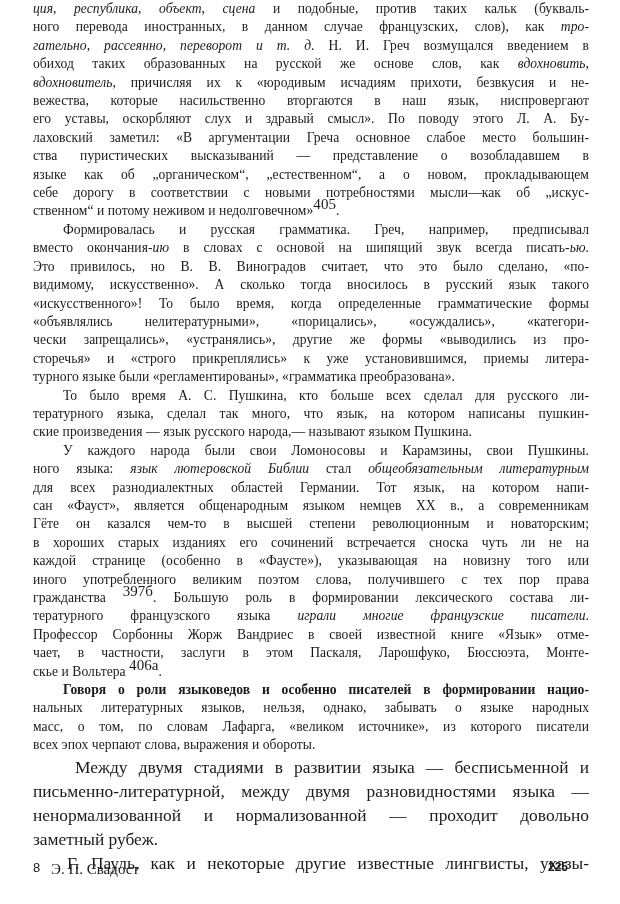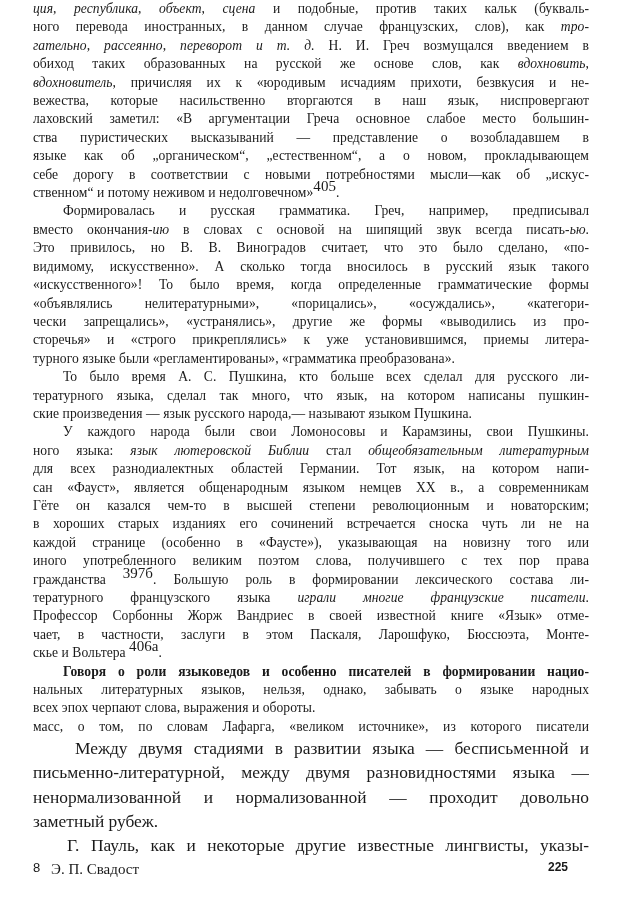--- a/index.html
+++ b/index.html
@@ -77,20 +77,21 @@
 
 <div class="page">
   <div class="small">
     <div>
         <span class="line"><i>ция</i><span>, </span><i>республика</i><span>, </span><i>объект</i><span>, </span><i>сцена</i><span> и подобные, против таких кальк (букваль-</span></span>
         <span class="line"><span>ного перевода иностранных, в данном случае французских, слов), как </span><i>тро-</i></span>
         <span class="line"><i>гательно</i><span>, </span><i>рассеянно</i><span>, </span><i>переворот и т. д.</i><span> Н. И. Греч возмущался введением в</span></span>
         <span class="line"><span>обиход таких образованных на русской же основе слов, как </span><i>вдохновить</i><span>,</span></span>
         <span class="line"><i>вдохновитель</i><span>, причисляя их к «юродивым исчадиям прихоти, безвкусия и не-</span></span>
         <span class="line"><span>вежества, которые насильственно вторгаются в наш язык, ниспровергают</span></span>
+        <span class="line"><span>его уставы, оскорбляют слух и здравый смысл». По поводу этого Л. А. Бу-</span></span>
         <span class="line"><span>лаховский заметил: «В аргументации Греча основное слабое место большин-</span></span>
         <span class="line"><span>ства пуристических высказываний — представление о возобладавшем в</span></span>
         <span class="line"><span>языке как об „органическом“, „естественном“, а о новом, прокладывающем</span></span>
         <span class="line"><span>себе дорогу в соответствии с новыми потребностями мысли—как об „искус-</span></span>
         <span class="line last"><span>ственном“ и потому неживом и недолговечном»</span><sup class="fn">405</sup><span>.</span></span>
       </div>
     <div>
         <span class="line" style="text-indent: 30px;"><span>Формировалась и русская грамматика. Греч, например, предписывал</span></span>
         <span class="line"><span>вместо окончания-</span><i>ию</i><span> в словах с основой на шипящий звук всегда писать-</span><i>ью</i><span>.</span></span>
         <span class="line"><span>Это привилось, но В. В. Виноградов считает, что это было сделано, «по-</span></span>
@@ -117,22 +118,22 @@
         <span class="line"><span>иного употребленного великим поэтом слова, получившего с тех пор права</span></span>
         <span class="line"><span>гражданства </span><sup class="fn">397б</sup><span>. Большую роль в формировании лексического состава ли-</span></span>
         <span class="line"><span>тературного французского языка </span><i>играли многие французские писатели</i><span>.</span></span>
         <span class="line"><span>Профессор Сорбонны Жорж Вандриес в своей известной книге «Язык» отме-</span></span>
         <span class="line"><span>чает, в частности, заслуги в этом Паскаля, Ларошфуко, Бюссюэта, Монте-</span></span>
         <span class="line last"><span>скье и Вольтера </span><sup class="fn">406а</sup><span>.</span></span>
       </div>
     <div>
         <span class="line" style="text-indent: 30px; font-weight: bold;"><span>Говоря о роли языковедов и особенно писателей в формировании нацио-</span></span>
         <span class="line"><span>нальных литературных языков, нельзя, однако, забывать о языке народных</span></span>
+        <span class="line"><span>масс, о том, по словам Лафарга, «великом источнике», из которого писатели</span></span>
         <span class="line last"><span>всех эпох черпают слова, выражения и обороты.</span></span>
-        <span class="line"><span>масс, о том, по словам Лафарга, «великом источнике», из которого писатели</span></span>
       </div>
   </div>
 
   <div class="large first">
       <span class="line" style="text-indent: 42px;">Между двумя стадиями в развитии языка — бесписьменной и</span>
       <span class="line">письменно-литературной, между двумя разновидностями языка —</span>
       <span class="line">ненормализованной  и  нормализованной — проходит  довольно</span>
       <span class="line last">заметный  рубеж.</span>
     </div>
   <div class="large second">

